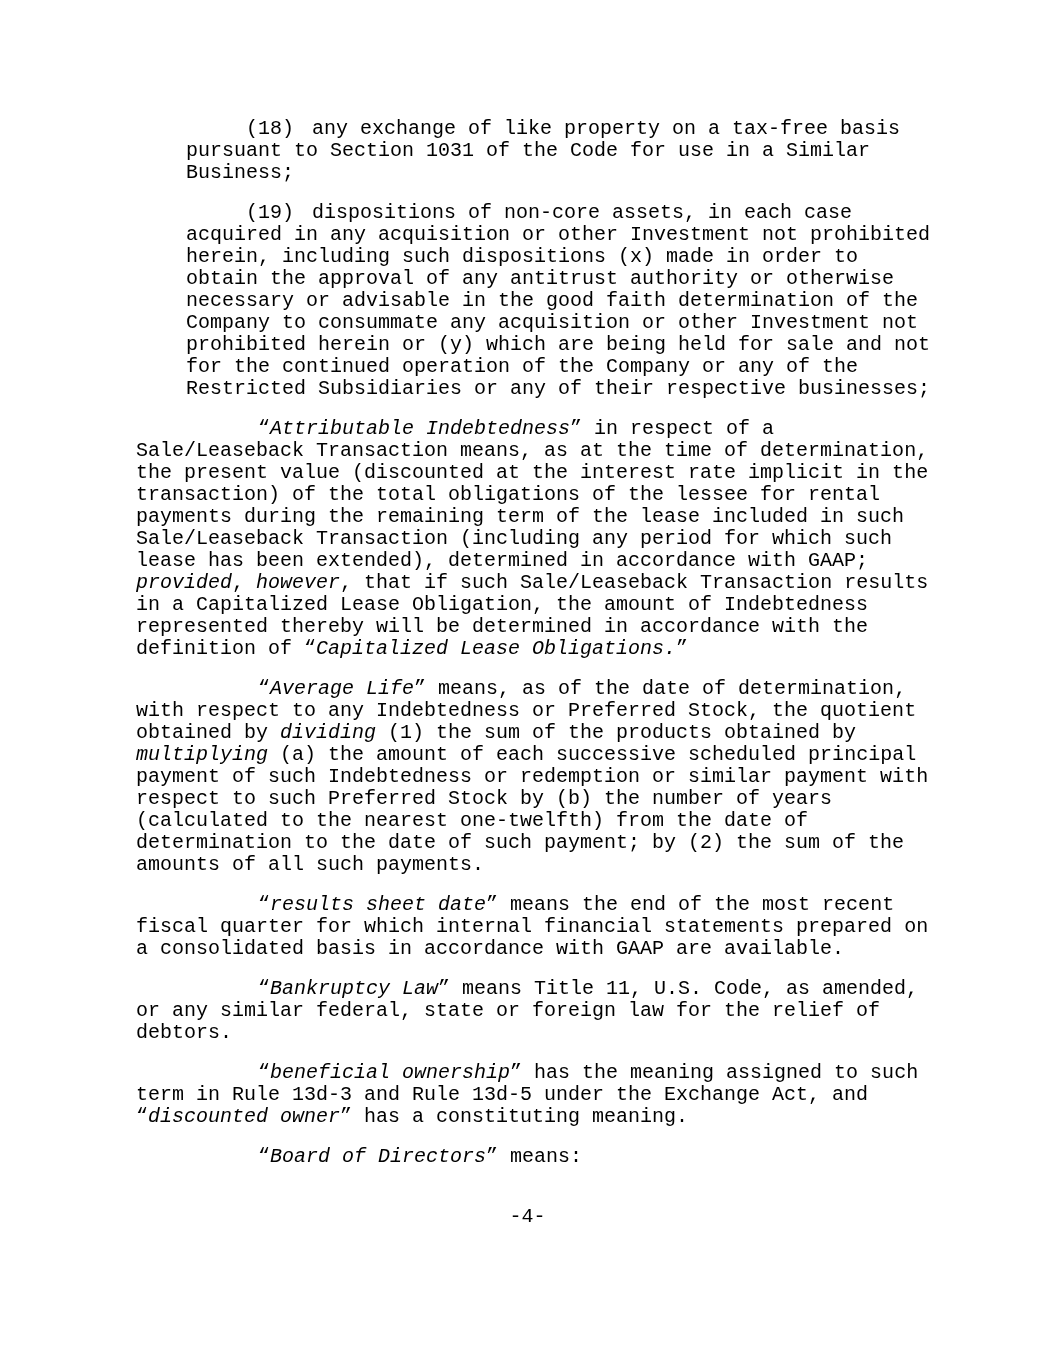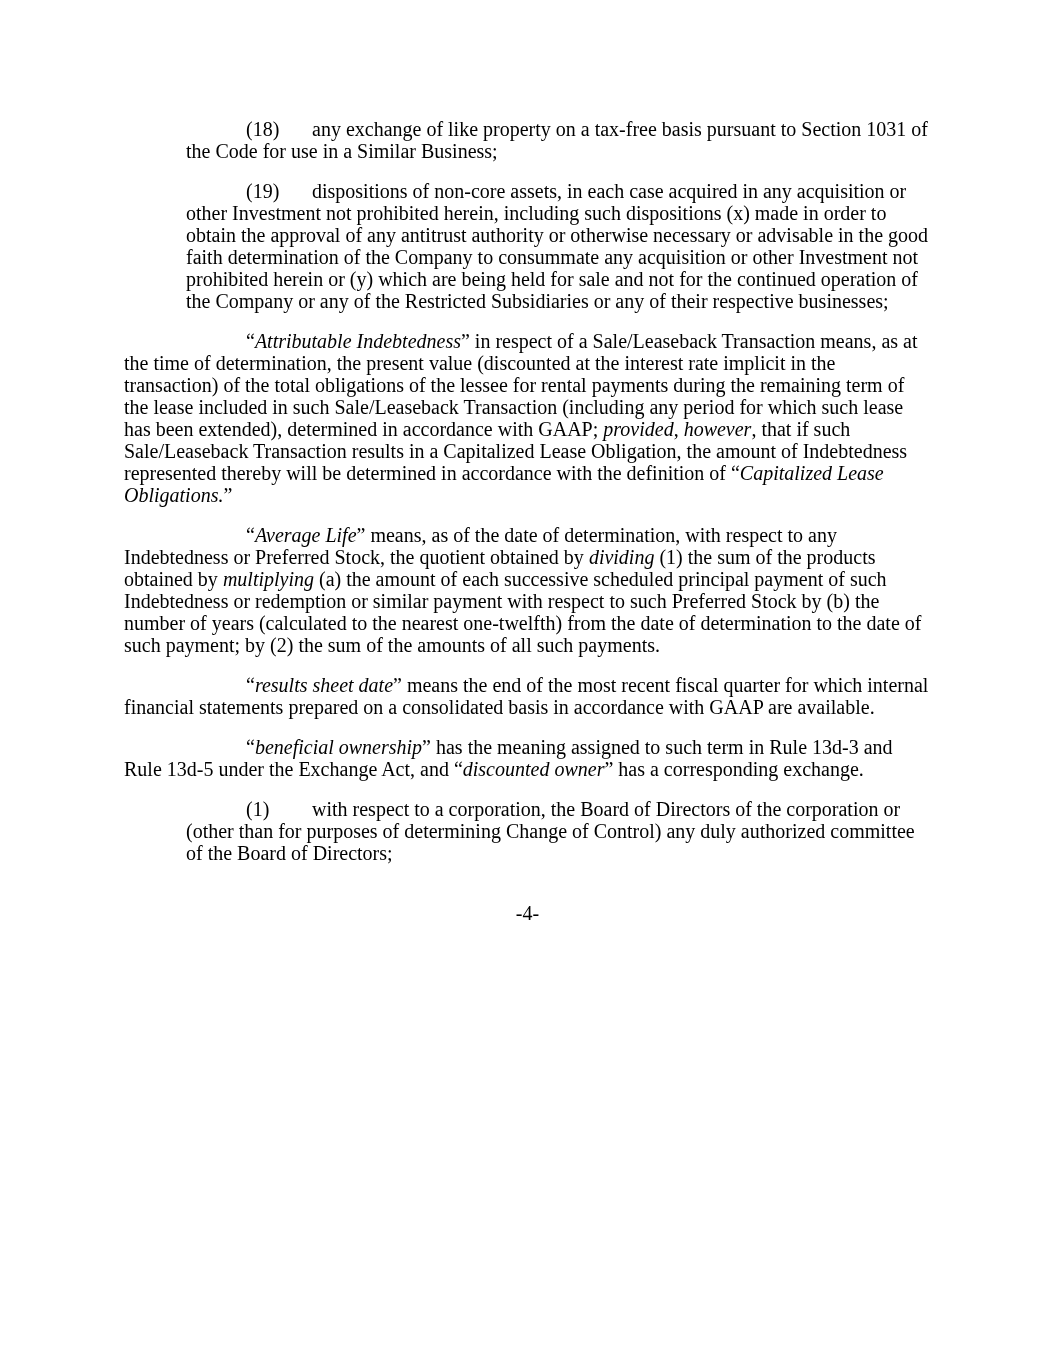--- a/index.html
+++ b/index.html
@@ -7,38 +7,38 @@
     padding: 0;
     background: #ffffff;
   }
   .page {
     position: relative;
     width: 1055px;
     height: 1365px;
     box-sizing: border-box;
     background: #ffffff;
     color: #000000;
-    font-family: Liberation Serif, serif;
+    font-family: Liberation Mono, monospace;
     font-size: 20px;
     line-height: 22px;
     padding: 118px 124px 0 124px;
     overflow: hidden;
   }
   .doc-body p {
     margin: 0 0 18px 0;
     text-align: left;
   }
   
   p.list {
     margin-left: 62px;
     text-indent: 60px;
   }
   
   p.def {
-    margin-left: 0;
+    margin-left: 12px;
     text-indent: 122px;
   }
   .num {
     display: inline-block;
     width: 66px;
     text-indent: 0;
   }
   .it {
     font-style: italic;
   }
@@ -50,19 +50,20 @@
 </head>
 <body>
 
 <div class="page">
   <div class="doc-body">
       <p class="list"><span class="num">(18)</span><span>any exchange of like property on a tax-free basis pursuant to Section 1031 of the Code for use in a Similar Business;</span></p>
       <p class="list"><span class="num">(19)</span><span>dispositions of non-core assets, in each case acquired in any acquisition or other Investment not prohibited herein, including such dispositions (x) made in order to obtain the approval of any antitrust authority or otherwise necessary or advisable in the good faith determination of the Company to consummate any acquisition or other Investment not prohibited herein or (y) which are being held for sale and not for the continued operation of the Company or any of the Restricted Subsidiaries or any of their respective businesses;</span></p>
       <p class="def"><span>“</span><span class="it">Attributable Indebtedness</span><span>” in respect of a Sale/Leaseback Transaction means, as at the time of determination, the present value (discounted at the interest rate implicit in the transaction) of the total obligations of the lessee for rental payments during the remaining term of the lease included in such Sale/Leaseback Transaction (including any period for which such lease has been extended), determined in accordance with GAAP; </span><span class="it">provided</span><span>, </span><span class="it">however</span><span>, that if such Sale/Leaseback Transaction results in a Capitalized Lease Obligation, the amount of Indebtedness represented thereby will be determined in accordance with the definition of “</span><span class="it">Capitalized Lease Obligations.</span><span>”</span></p>
       <p class="def"><span>“</span><span class="it">Average Life</span><span>” means, as of the date of determination, with respect to any Indebtedness or Preferred Stock, the quotient obtained by </span><span class="it">dividing</span><span> (1) the sum of the products obtained by </span><span class="it">multiplying</span><span> (a) the amount of each successive scheduled principal payment of such Indebtedness or redemption or similar payment with respect to such Preferred Stock by (b) the number of years (calculated to the nearest one-twelfth) from the date of determination to the date of such payment; by (2) the sum of the amounts of all such payments.</span></p>
       <p class="def"><span>“</span><span class="it">results sheet date</span><span>” means the end of the most recent fiscal quarter for which internal financial statements prepared on a consolidated basis in accordance with GAAP are available.</span></p>
-      <p class="def"><span>“</span><span class="it">beneficial ownership</span><span>” has the meaning assigned to such term in Rule 13d-3 and Rule 13d-5 under the Exchange Act, and “</span><span class="it">discounted owner</span><span>” has a corresponding exchange.</span></p>
-      <p class="list"><span class="num">(1)</span><span>with respect to a corporation, the Board of Directors of the corporation or (other than for purposes of determining Change of Control) any duly authorized committee of the Board of Directors;</span></p>
+      <p class="def"><span>“</span><span class="it">Bankruptcy Law</span><span>” means Title 11, U.S. Code, as amended, or any similar federal, state or foreign law for the relief of debtors.</span></p>
+      <p class="def"><span>“</span><span class="it">beneficial ownership</span><span>” has the meaning assigned to such term in Rule 13d-3 and Rule 13d-5 under the Exchange Act, and “</span><span class="it">discounted owner</span><span>” has a constituting meaning.</span></p>
+      <p class="def"><span>“</span><span class="it">Board of Directors</span><span>” means:</span></p>
     </div>
   <div class="footer">
     <span>-4-</span>
   </div>
 </div>
 
 </body></html>

